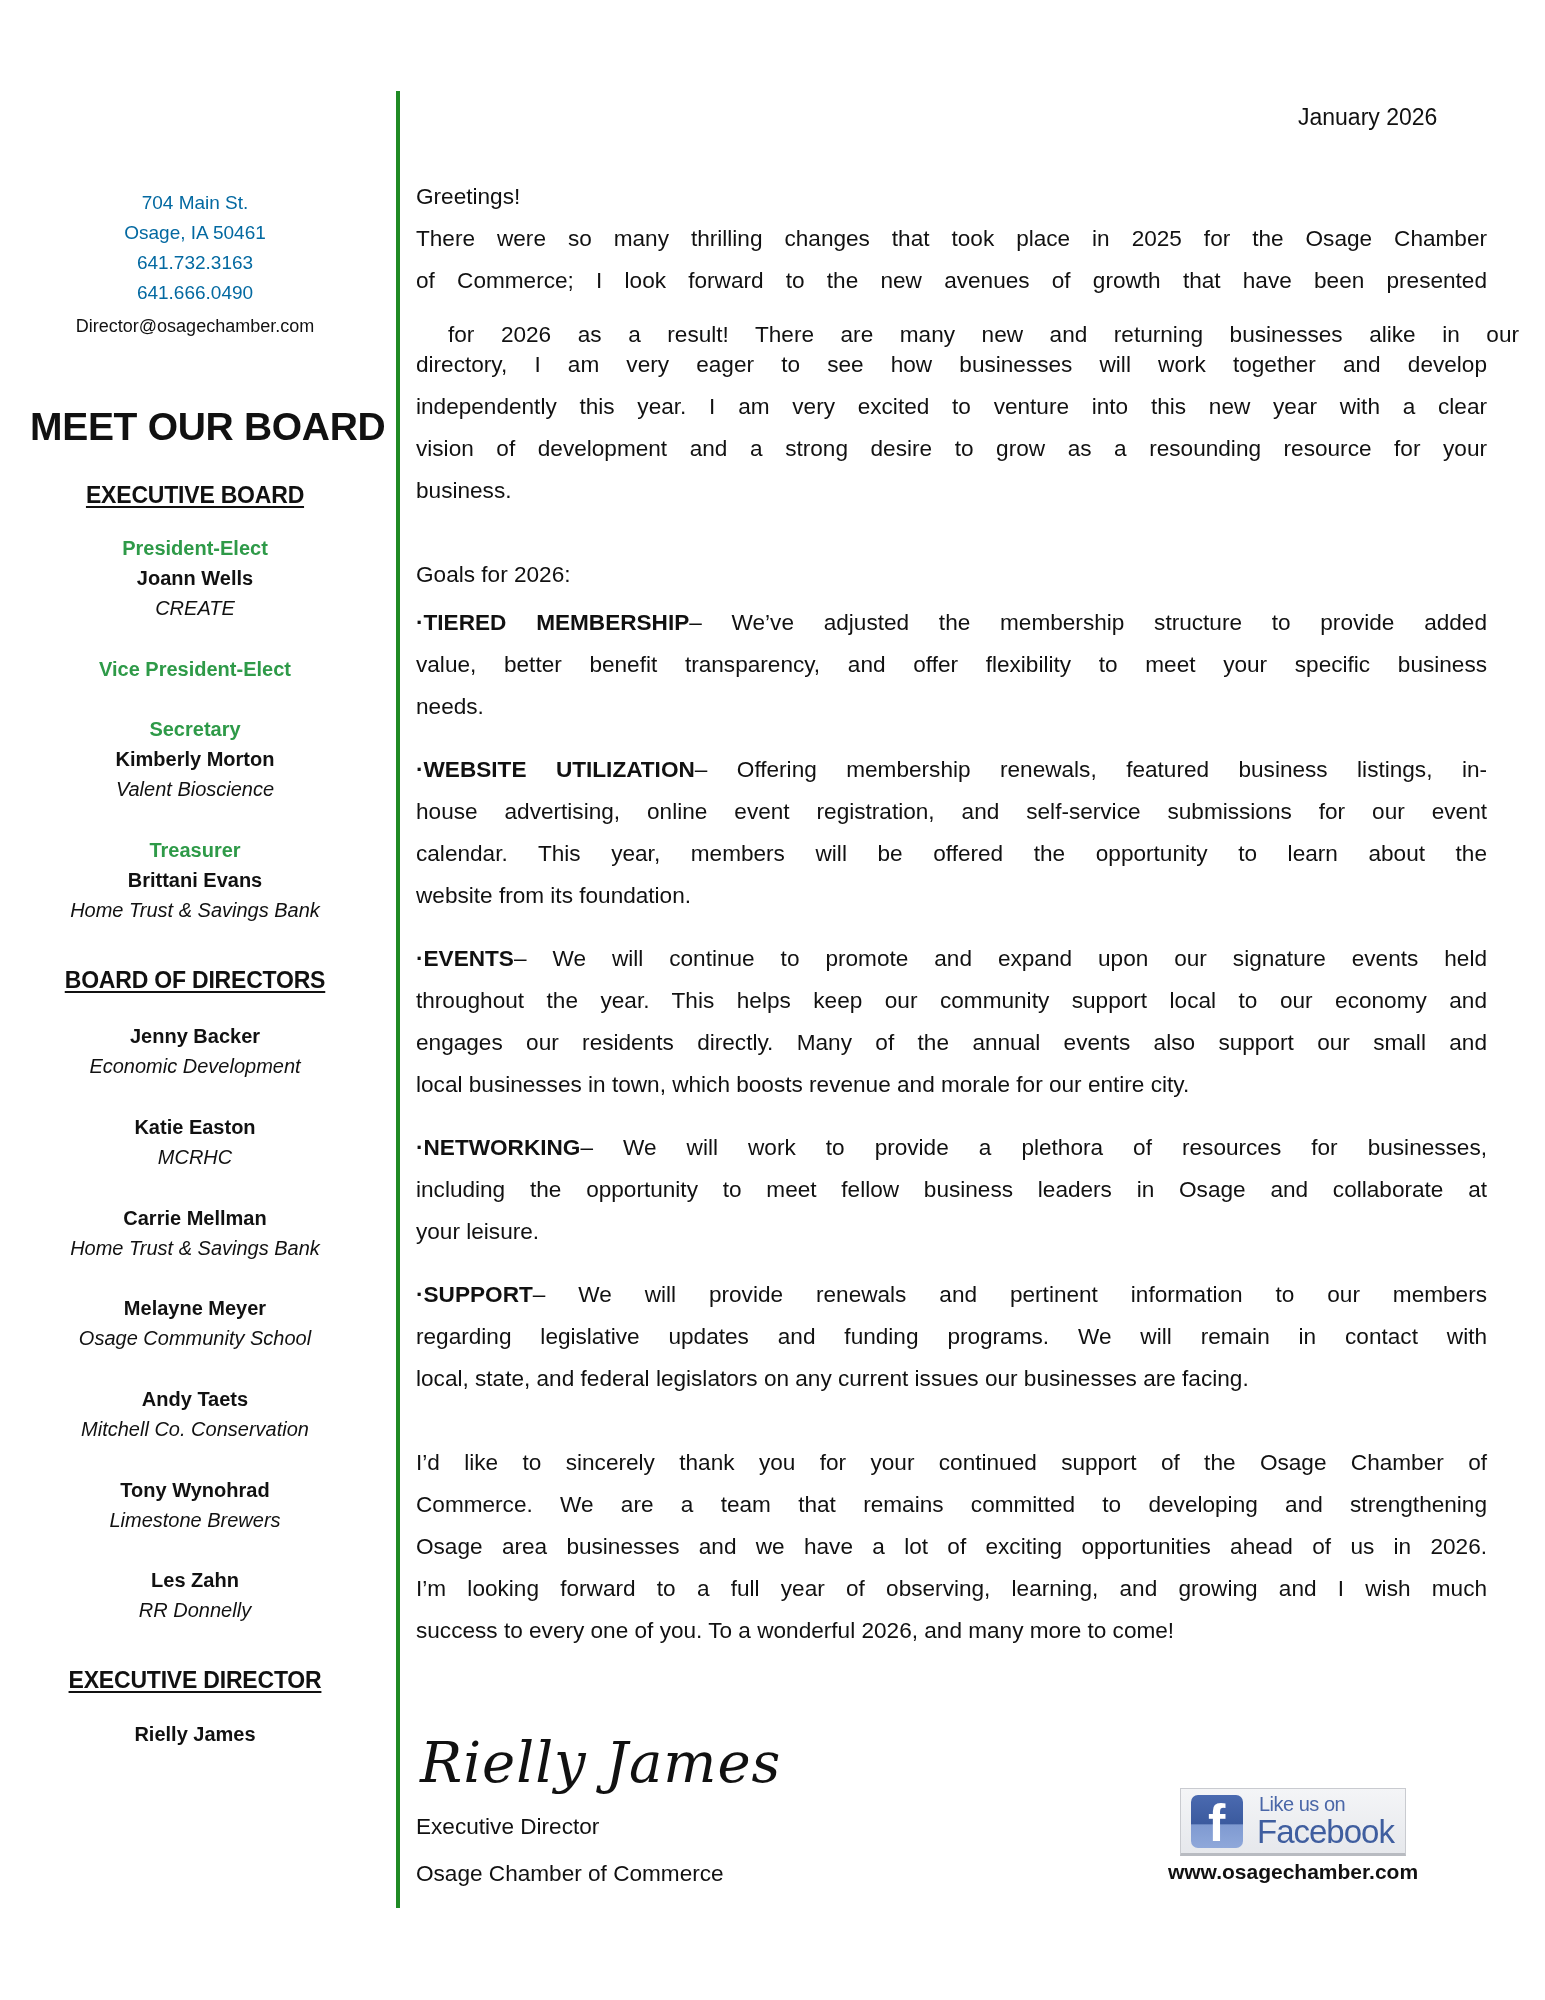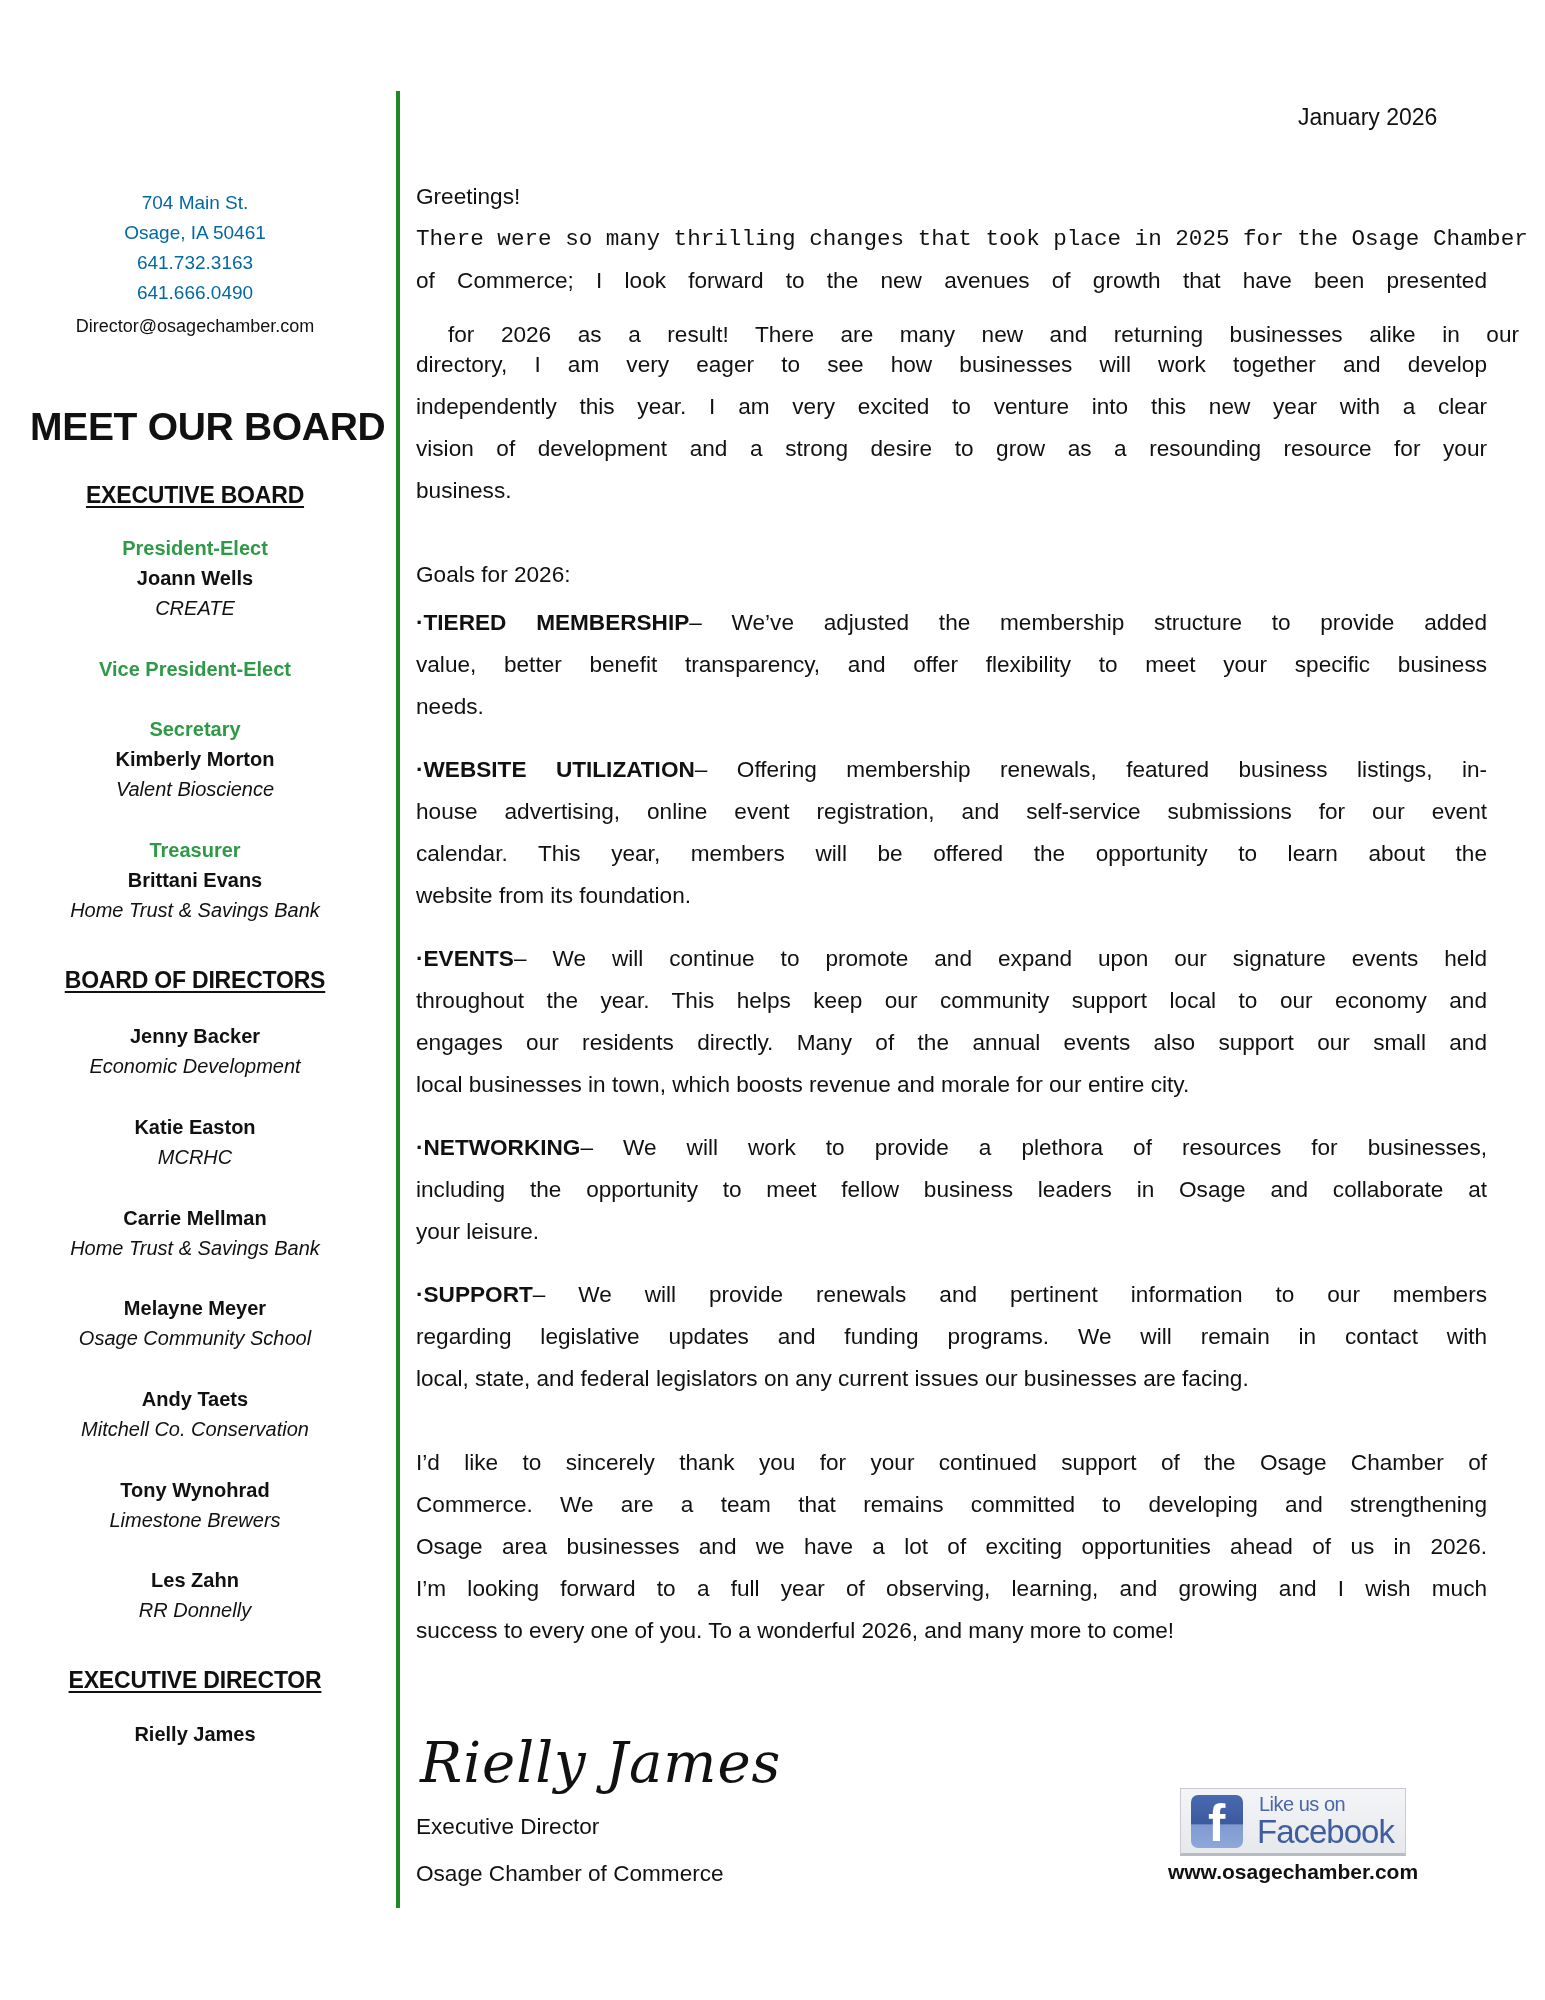--- a/index.html
+++ b/index.html
@@ -105,21 +105,21 @@
 
   <div class="c h-sec" style="top:1667px">EXECUTIVE DIRECTOR</div>
   <div class="c name" style="top:1723px">Rielly James</div>
 </div>
 
 <div id="date" class="abs">January 2026</div>
 
 <div class="line last" style="top: 182px; white-space: nowrap;">Greetings!</div>
 
 <div id="intro">
-  <div class="line" style="top: 224px; white-space: nowrap; font-family: Liberation Mono, monospace;">There were so many thrilling changes that took place in 2025 for the Osage Chamber</div>
+  <div class="line" style="top: 224px; white-space: nowrap;">There were so many thrilling changes that took place in 2025 for the Osage Chamber</div>
   <div class="line" style="top: 266px; white-space: nowrap;">of Commerce; I look forward to the new avenues of growth that have been presented</div>
   <div class="line" style="top: 320px; white-space: nowrap; margin-left: 32px;">for 2026 as a result! There are many new and returning businesses alike in our</div>
   <div class="line" style="top: 350px; white-space: nowrap;">directory, I am very eager to see how businesses will work together and develop</div>
   <div class="line" style="top: 392px; white-space: nowrap;">independently this year. I am very excited to venture into this new year with a clear</div>
   <div class="line" style="top: 434px; white-space: nowrap;">vision of development and a strong desire to grow as a resounding resource for your</div>
   <div class="line last" style="top: 476px; white-space: nowrap;">business.</div>
 </div>
 
 <div class="line last" style="top: 560px; white-space: nowrap;">Goals for 2026:</div>
 

